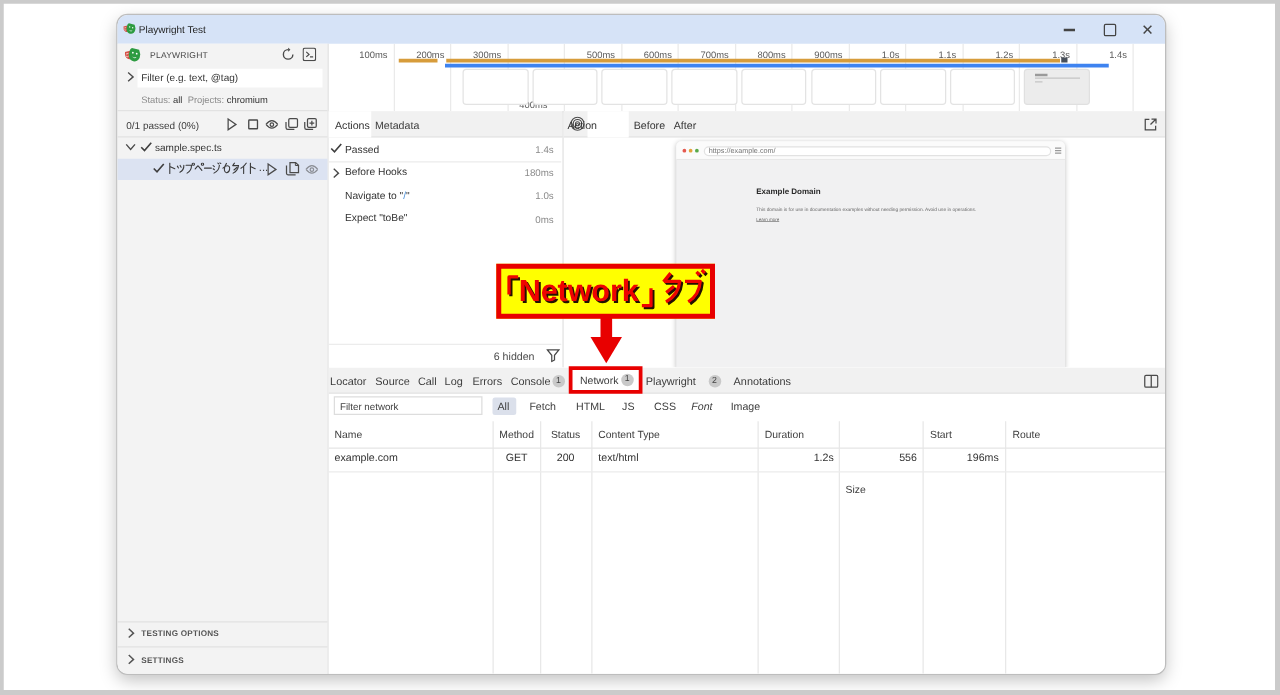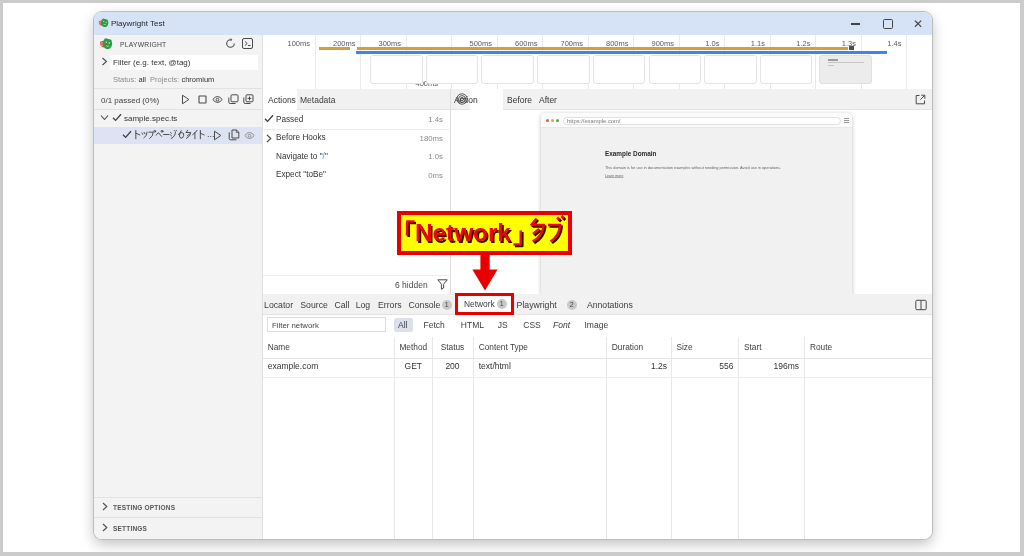--- a/index.html
+++ b/index.html
@@ -358,21 +358,21 @@
     <div class="colv" style="left:209.7px;"></div>
     <div class="colv" style="left:343px;"></div>
     <div class="colv" style="left:408px;"></div>
     <div class="colv" style="left:474.5px;"></div>
     <div class="colv" style="left:541px;"></div>
     <div class="hcell" style="left:4.7px;">Name</div>
     <div class="hcell" style="left:131.3px;width:38px;text-align:center;">Method</div>
     <div class="hcell" style="left:169.3px;width:40.4px;text-align:center;">Status</div>
     <div class="hcell" style="left:215.7px;">Content Type</div>
     <div class="hcell" style="left:348.8px;">Duration</div>
-    <div class="hcell" style="left:413.4px;">Size</div>
+    <div class="hcell" style="left:413.4px;margin-top:44px;">Size</div>
     <div class="hcell" style="left:481px;">Start</div>
     <div class="hcell" style="left:547px;">Route</div>
     <div class="abs hr" style="left:0;top:63.5px;width:669px;background:#e5e5e5;"></div>
     <div class="dcell" style="left:4.7px;">example.com</div>
     <div class="dcell" style="left:131.3px;width:38px;text-align:center;">GET</div>
     <div class="dcell" style="left:169.3px;width:40.4px;text-align:center;">200</div>
     <div class="dcell" style="left:215.7px;">text/html</div>
     <div class="dcell" style="left:300px;width:104px;text-align:right;">1.2s</div>
     <div class="dcell" style="left:370px;width:100.5px;text-align:right;">556</div>
     <div class="dcell" style="left:436px;width:100px;text-align:right;">196ms</div>

